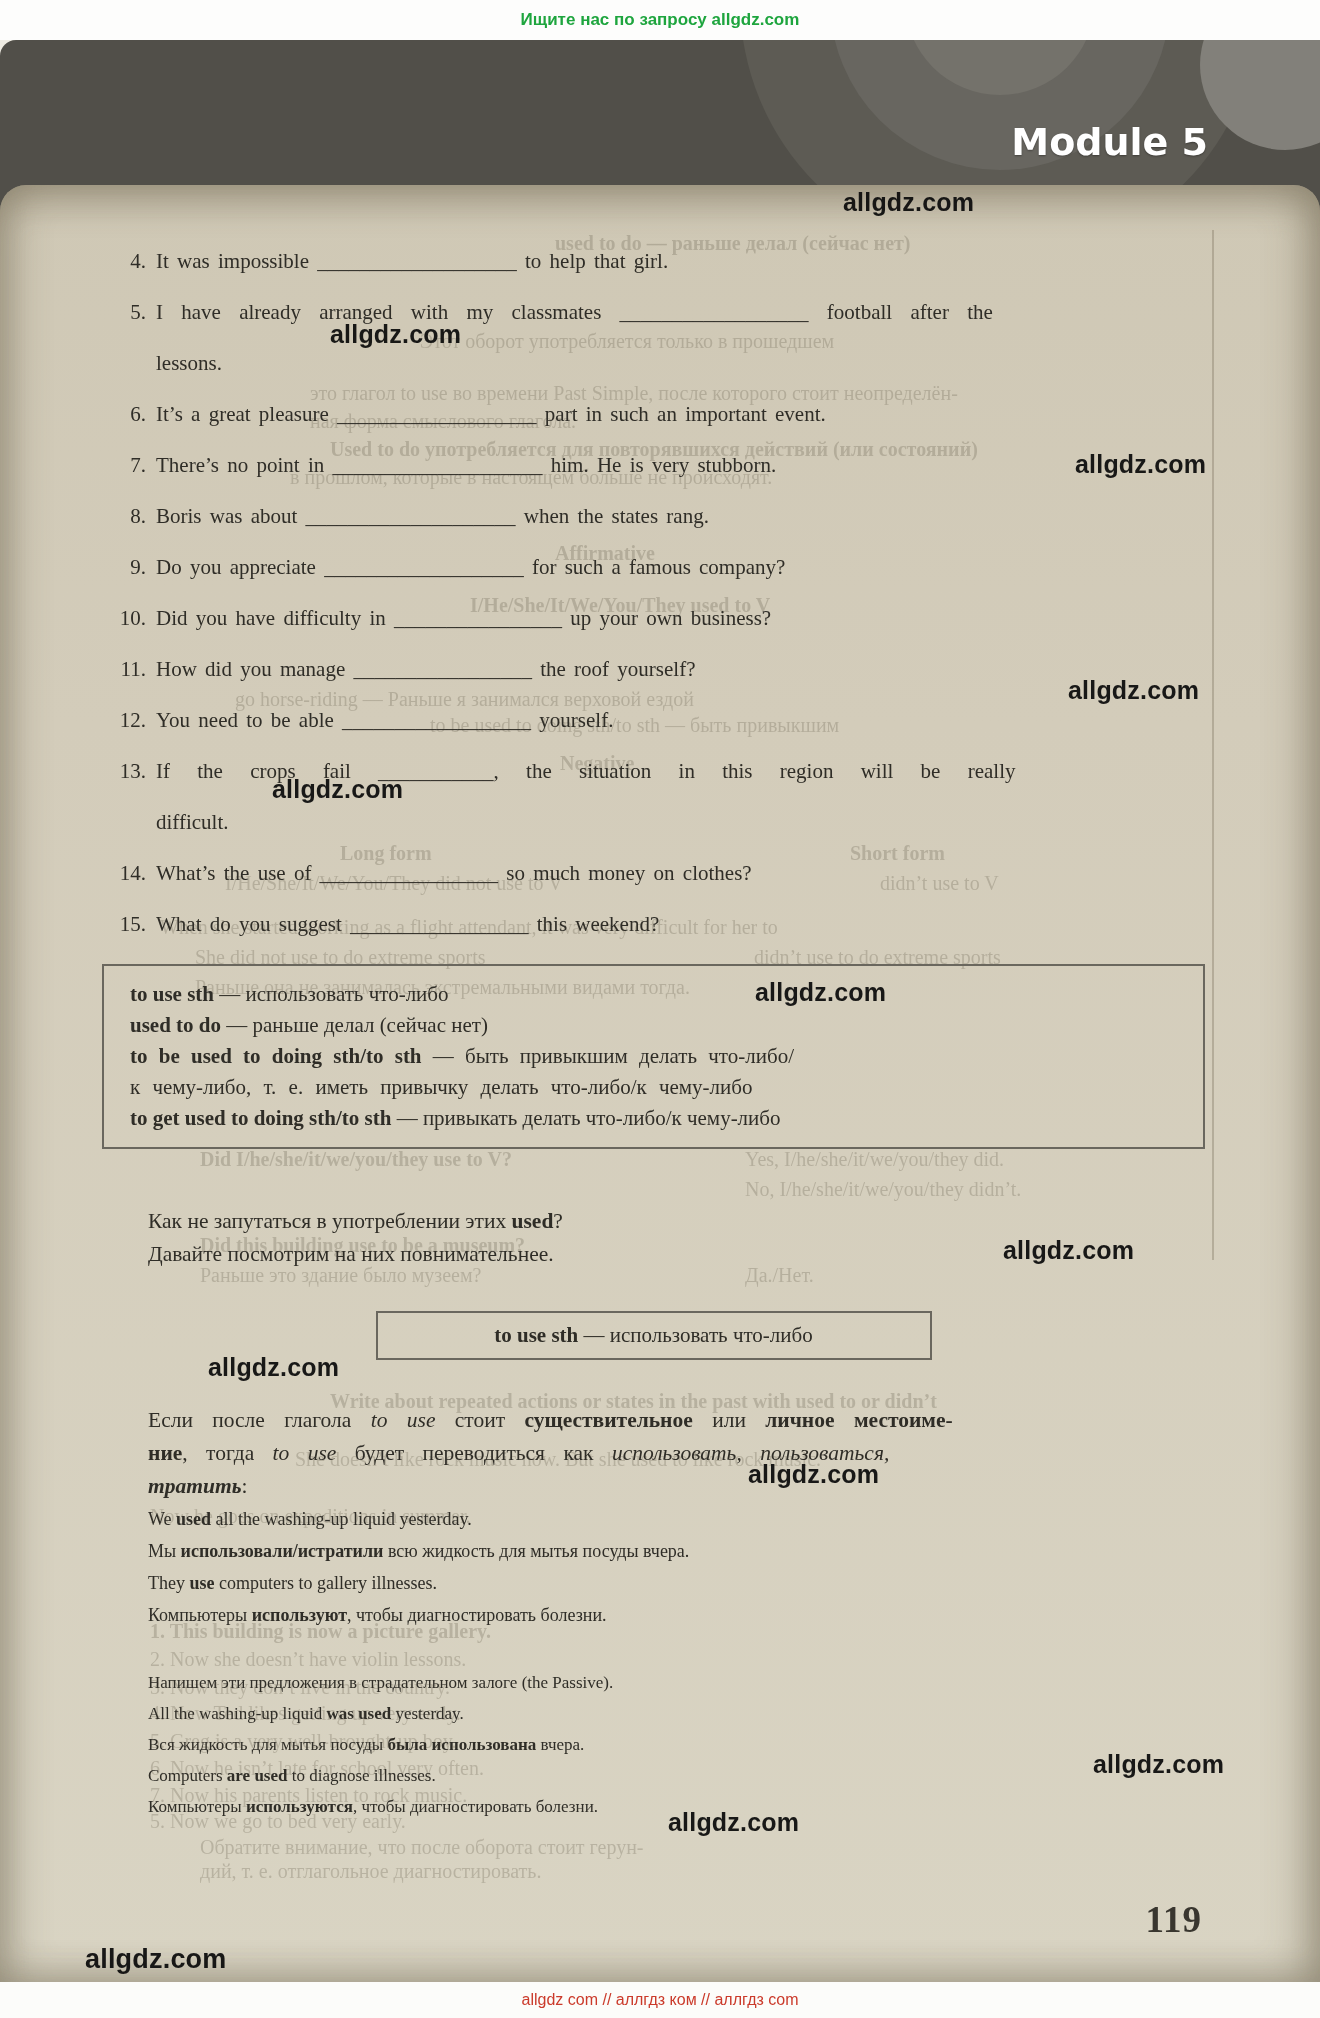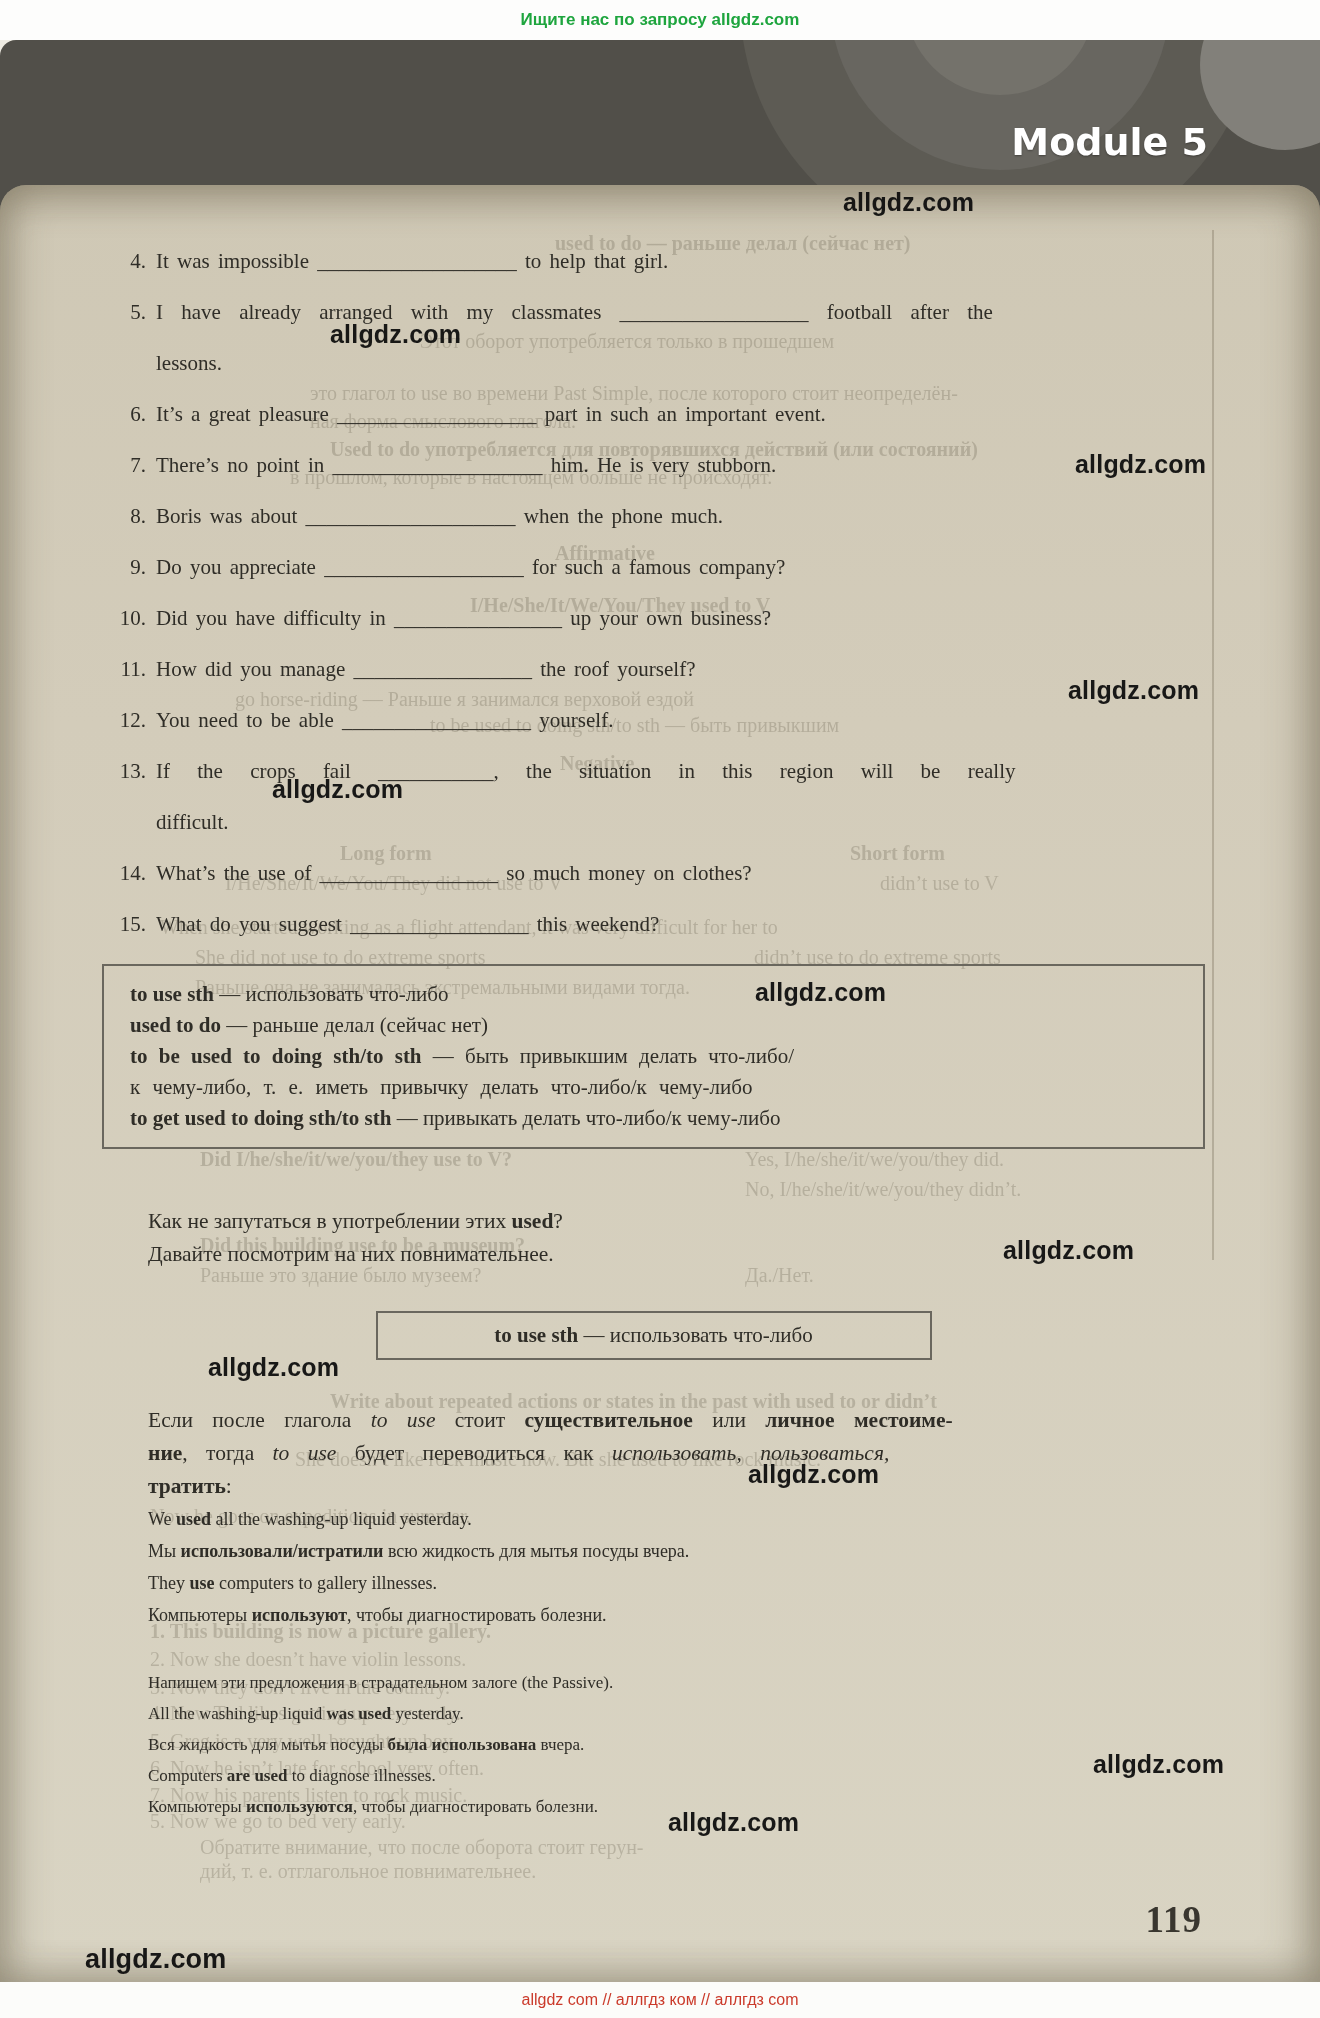--- a/index.html
+++ b/index.html
@@ -57,21 +57,21 @@
 
   .explain { margin-top:44px; padding-left:46px; font-size:21.5px; line-height:33px; }
   .explain .expl-line:nth-child(1) { word-spacing:14px; }
   .explain .expl-line:nth-child(2) { word-spacing:13px; }
 
   .examples { padding-left:46px; font-size:18px; line-height:32px; }
   .passive  { margin-top:36px; padding-left:46px; font-size:17px; line-height:31px; }
 
   .s-b { font-weight:bold; }
   .s-i { font-style:italic; }
-  .s-bi { font-weight:bold; }
+  .s-bi { font-weight:bold; font-style:italic; }
 
   .wm { position:absolute; font-family:"Liberation Sans",sans-serif; font-weight:700;
     font-size:25px; color:#0d0d0d; z-index:6; letter-spacing:.2px; opacity:.94; }
   .wm.big { font-size:27px; }
 
   .page-number { position:absolute; top:1898px; right:118px; z-index:4;
     font-family:"Liberation Serif",serif; font-weight:bold; font-size:37px;
     letter-spacing:1px; color:#39362f; }
 
   .bottom-strip { position:absolute; left:0; bottom:0; width:1320px; height:36px; background:#fcfcfa;
@@ -127,21 +127,21 @@
     <span class="bleed" style="left: 150px; top: 1505px;">Now he goes on expeditions in summer.</span>
     <span class="bleed bb" style="left: 150px; top: 1620px;">1. This building is now a picture gallery.</span>
     <span class="bleed" style="left: 150px; top: 1648px;">2. Now she doesn’t have violin lessons.</span>
     <span class="bleed" style="left: 150px; top: 1676px;">3. Now they don’t live in the country.</span>
     <span class="bleed" style="left: 150px; top: 1702px;">4. Now Ted likes getting up very early.</span>
     <span class="bleed" style="left: 150px; top: 1730px;">5. Greg is a very well-brought-up boy.</span>
     <span class="bleed" style="left: 150px; top: 1757px;">6. Now he isn’t late for school very often.</span>
     <span class="bleed" style="left: 150px; top: 1784px;">7. Now his parents listen to rock music.</span>
     <span class="bleed" style="left: 150px; top: 1810px;">5. Now we go to bed very early.</span>
     <span class="bleed" style="left: 200px; top: 1836px;">Обратите внимание, что после оборота стоит герун-</span>
-    <span class="bleed" style="left: 200px; top: 1860px;">дий, т. е. отглагольное повнимательнее.</span>
+    <span class="bleed" style="left: 200px; top: 1860px;">дий, т. е. отглагольное диагностировать.</span>
   </div>
 
 <div class="content">
   <div class="ex-list">
       <div class="ex-item i4">
         <span class="ex-num">4.</span>
         <div class="ex-text">
           <div class="l1">It was impossible ___________________ to help that girl.</div>
         </div>
       </div>
@@ -160,21 +160,21 @@
       </div>
       <div class="ex-item i7">
         <span class="ex-num">7.</span>
         <div class="ex-text">
           <div class="l1">There’s no point in ____________________ him. He is very stubborn.</div>
         </div>
       </div>
       <div class="ex-item i8">
         <span class="ex-num">8.</span>
         <div class="ex-text">
-          <div class="l1">Boris was about ____________________ when the phone much.</div>
+          <div class="l1">Boris was about ____________________ when the states rang.</div>
         </div>
       </div>
       <div class="ex-item i9">
         <span class="ex-num">9.</span>
         <div class="ex-text">
           <div class="l1">Do you appreciate ___________________ for such a famous company?</div>
         </div>
       </div>
       <div class="ex-item i10">
         <span class="ex-num">10.</span>

